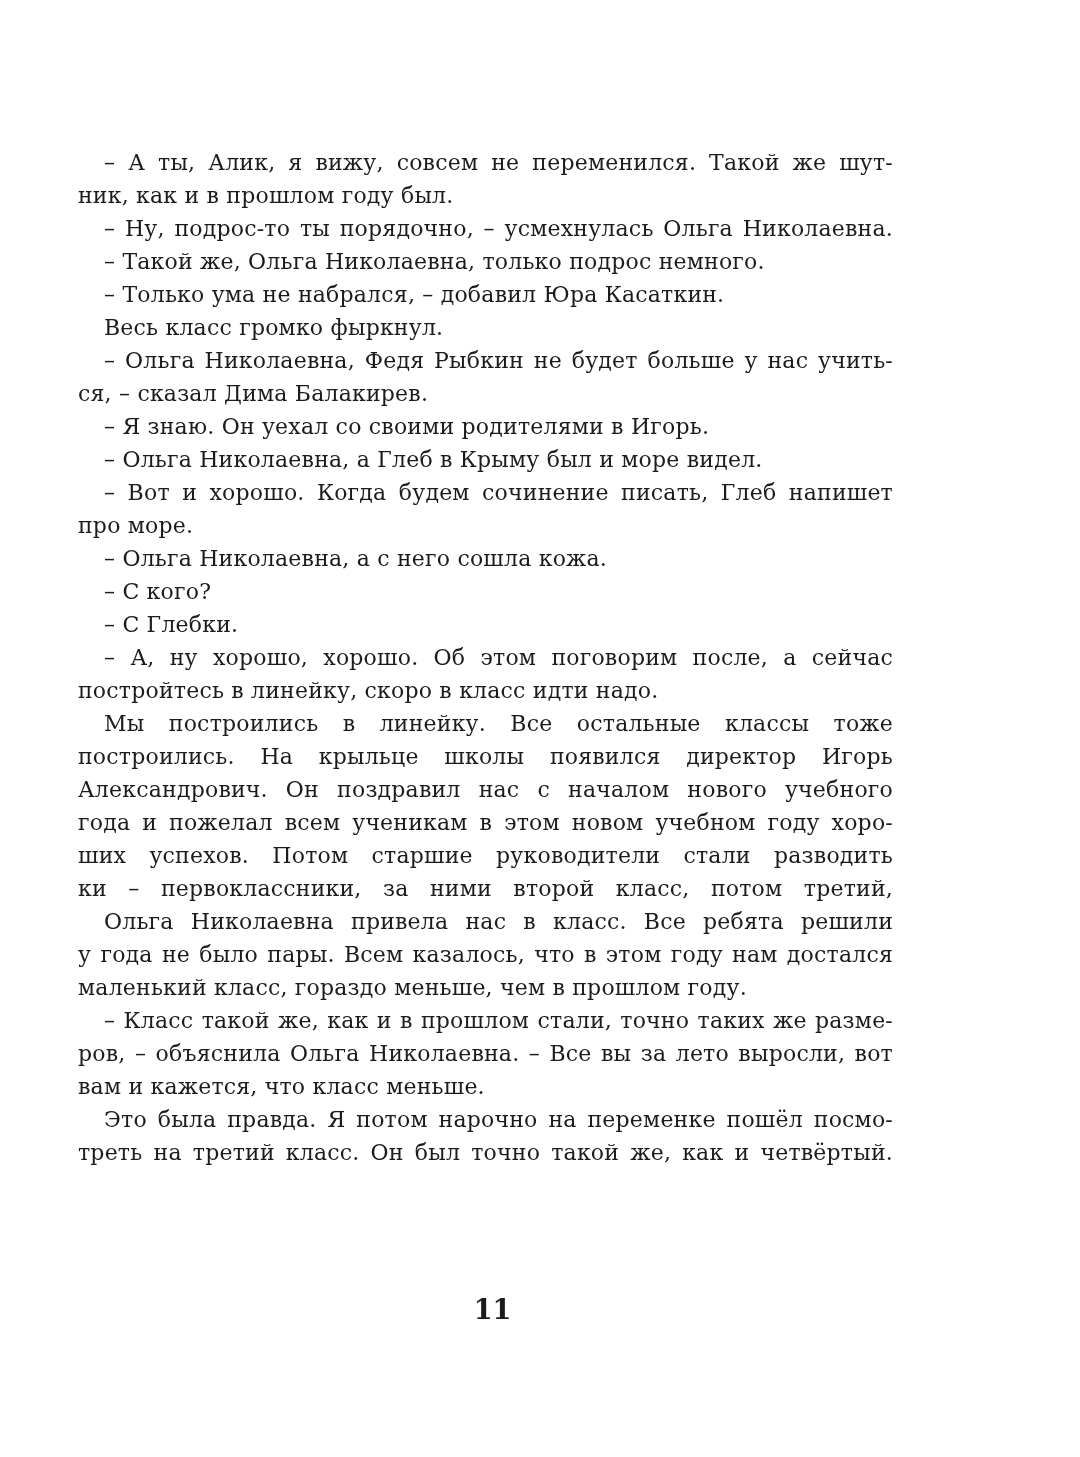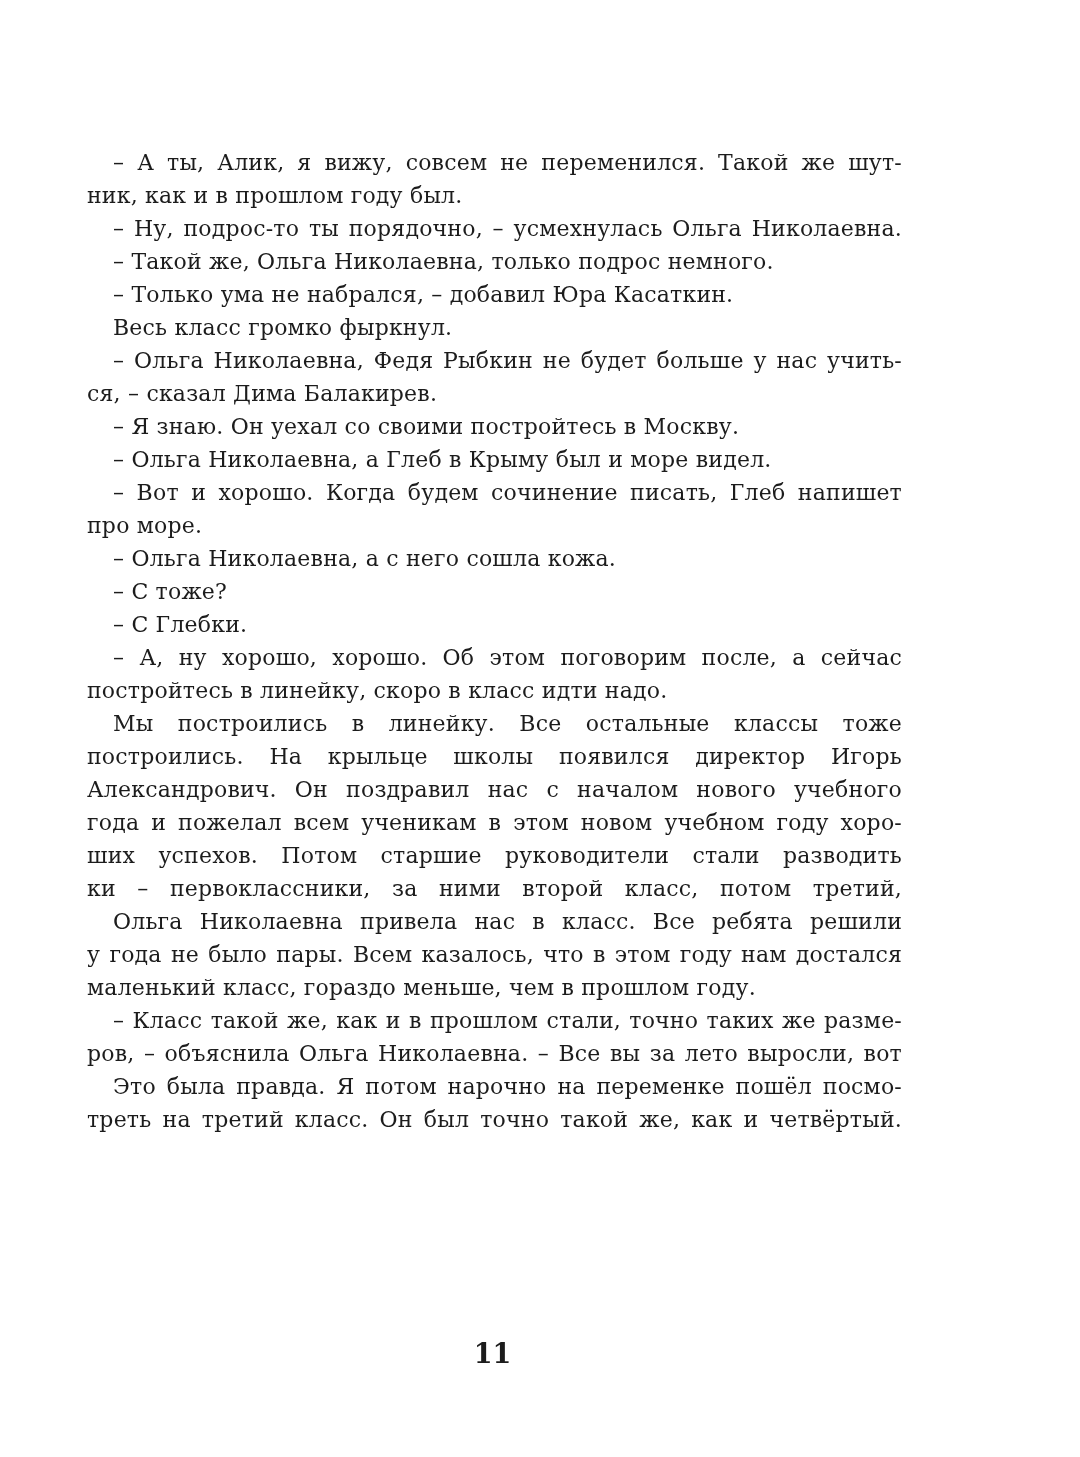--- a/index.html
+++ b/index.html
@@ -14,21 +14,21 @@
   }
   .book-page {
     position: relative;
     width: 1080px;
     height: 1457px;
     background: #ffffff;
     overflow: hidden;
   }
   .text-block {
     position: absolute;
-    left: 87px;
+    left: 78px;
     top: 146px;
     width: 815px;
     font-size: 22px;
     line-height: 33px;
     color: #1c1c1c;
     letter-spacing: 0.2px;
   }
   .line {
     height: 33px;
     overflow: hidden;
@@ -42,53 +42,53 @@
   }
   .page-number {
     position: absolute;
     left: 85px;
     top: 1294px;
     width: 815px;
     text-align: center;
     font-size: 27px;
     font-weight: bold;
     color: #1c1c1c;
-    margin-top: 44px;
   }
 </style>
 </head>
 <body style="background: rgb(255, 255, 255);">
 
 <div class="book-page" style="background: rgb(255, 255, 255);">
   <div class="text-block" style="color: rgb(28, 28, 28);">
       <div class="line indent just">– А ты, Алик, я вижу, совсем не переменился. Такой же шут-</div>
       <div class="line">ник, как и в прошлом году был.</div>
       <div class="line indent just">– Ну, подрос-то ты порядочно, – усмехнулась Ольга Николаевна.</div>
       <div class="line indent">– Такой же, Ольга Николаевна, только подрос немного.</div>
       <div class="line indent">– Только ума не набрался, – добавил Юра Касаткин.</div>
       <div class="line indent">Весь класс громко фыркнул.</div>
       <div class="line indent just">– Ольга Николаевна, Федя Рыбкин не будет больше у нас учить-</div>
       <div class="line">ся, – сказал Дима Балакирев.</div>
-      <div class="line indent">– Я знаю. Он уехал со своими постройтесь в Москву.</div>
+      <div class="line indent">– Я знаю. Он уехал со своими родителями в Игорь.</div>
       <div class="line indent">– Ольга Николаевна, а Глеб в Крыму был и море видел.</div>
       <div class="line indent just">– Вот и хорошо. Когда будем сочинение писать, Глеб напишет</div>
       <div class="line">про море.</div>
       <div class="line indent">– Ольга Николаевна, а с него сошла кожа.</div>
-      <div class="line indent">– С тоже?</div>
+      <div class="line indent">– С кого?</div>
       <div class="line indent">– С Глебки.</div>
       <div class="line indent just">– А, ну хорошо, хорошо. Об этом поговорим после, а сейчас</div>
       <div class="line">постройтесь в линейку, скоро в класс идти надо.</div>
       <div class="line indent just">Мы построились в линейку. Все остальные классы тоже</div>
       <div class="line just">построились. На крыльце школы появился директор Игорь</div>
       <div class="line just">Александрович. Он поздравил нас с началом нового учебного</div>
       <div class="line just">года и пожелал всем ученикам в этом новом учебном году хоро-</div>
       <div class="line just">ших успехов. Потом старшие руководители стали разводить</div>
       <div class="line just">ки – первоклассники, за ними второй класс, потом третий,</div>
       <div class="line indent just">Ольга Николаевна привела нас в класс. Все ребята решили</div>
       <div class="line just">у года не было пары. Всем казалось, что в этом году нам достался</div>
       <div class="line">маленький класс, гораздо меньше, чем в прошлом году.</div>
       <div class="line indent just">– Класс такой же, как и в прошлом стали, точно таких же разме-</div>
       <div class="line just">ров, – объяснила Ольга Николаевна. – Все вы за лето выросли, вот</div>
+      <div class="line">вам и кажется, что класс меньше.</div>
       <div class="line indent just">Это была правда. Я потом нарочно на переменке пошёл посмо-</div>
       <div class="line just">треть на третий класс. Он был точно такой же, как и четвёртый.</div>
     </div>
   <div class="page-number" style="color: rgb(28, 28, 28);">11</div>
 </div>
 
 </body></html>

